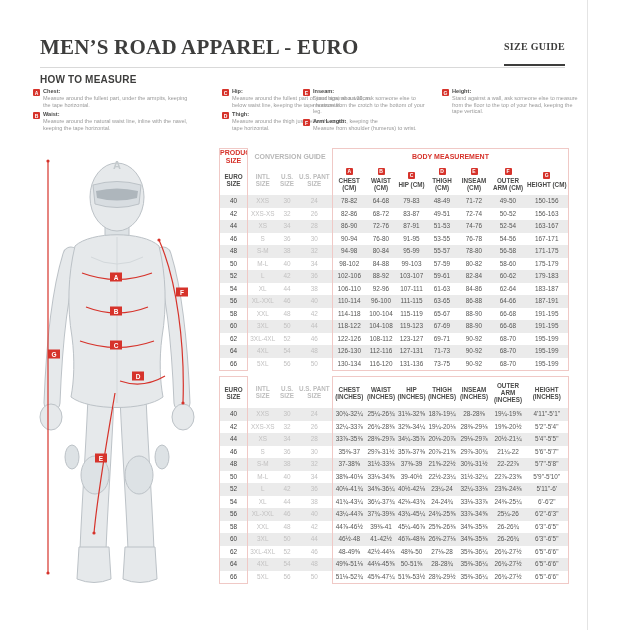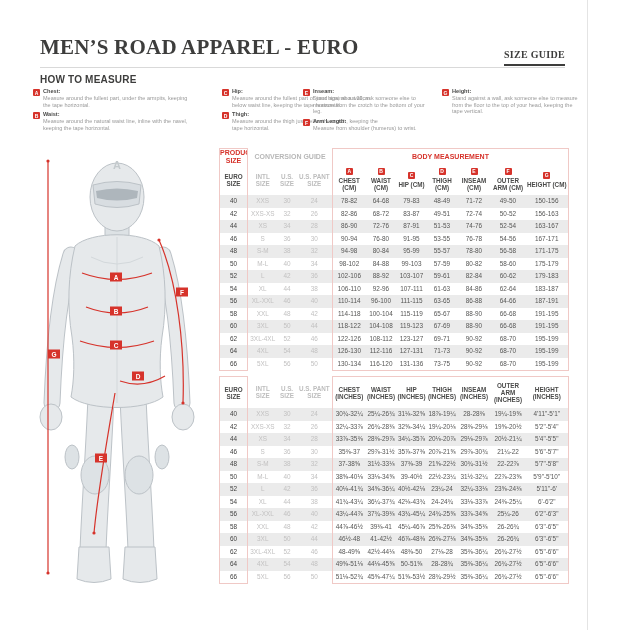--- a/index.html
+++ b/index.html
@@ -8,21 +8,21 @@
     background:#ffffff;color:#3f3f3e;
     font-family:"Liberation Sans","DejaVu Sans",sans-serif;
     -webkit-font-smoothing:antialiased;
   }
   .edge-line{position:absolute;left:587px;top:0;bottom:0;width:1px;background:#e4e4e4;}
 
   
   .title-row{position:absolute;left:40px;right:65px;top:34px;height:32px;font-family:Liberation Serif, serif;}
   .page-title{font-size:21px;font-weight:bold;color:#3d3d3c;letter-spacing:.2px;margin:0;line-height:26px;}
   .size-guide{position:absolute;right:0;bottom:0;font-size:10px;font-weight:bold;color:#3d3d3c;
-    padding-bottom:4px;border-bottom:2px solid #3d3d3c;letter-spacing:.3px;cursor:pointer;margin-top:36px;}
+    padding-bottom:12px;border-bottom:2px solid #3d3d3c;letter-spacing:.3px;cursor:pointer;margin-top:36px;}
   .hr{position:absolute;left:40px;right:65px;top:67px;height:1px;background:#d9d9d9;}
   .htm-heading{position:absolute;left:40px;top:74px;font-size:10px;font-weight:bold;color:#3d3d3c;letter-spacing:.2px;}
 
   
   .instr-col{position:absolute;top:88px;}
   .instr-item{display:flex;gap:3px;margin-bottom:3px;}
   .badge{width:7px;height:7px;background:var(--accent,#d6332b);color:#fff;font-size:5px;font-weight:bold;
     display:flex;align-items:center;justify-content:center;border-radius:1px;flex:none;margin-top:1px;}
   .instr-text{font-size:5.5px;line-height:6.8px;color:#999;}
   .instr-text b{display:block;color:#4a4a49;font-size:5.6px;}

